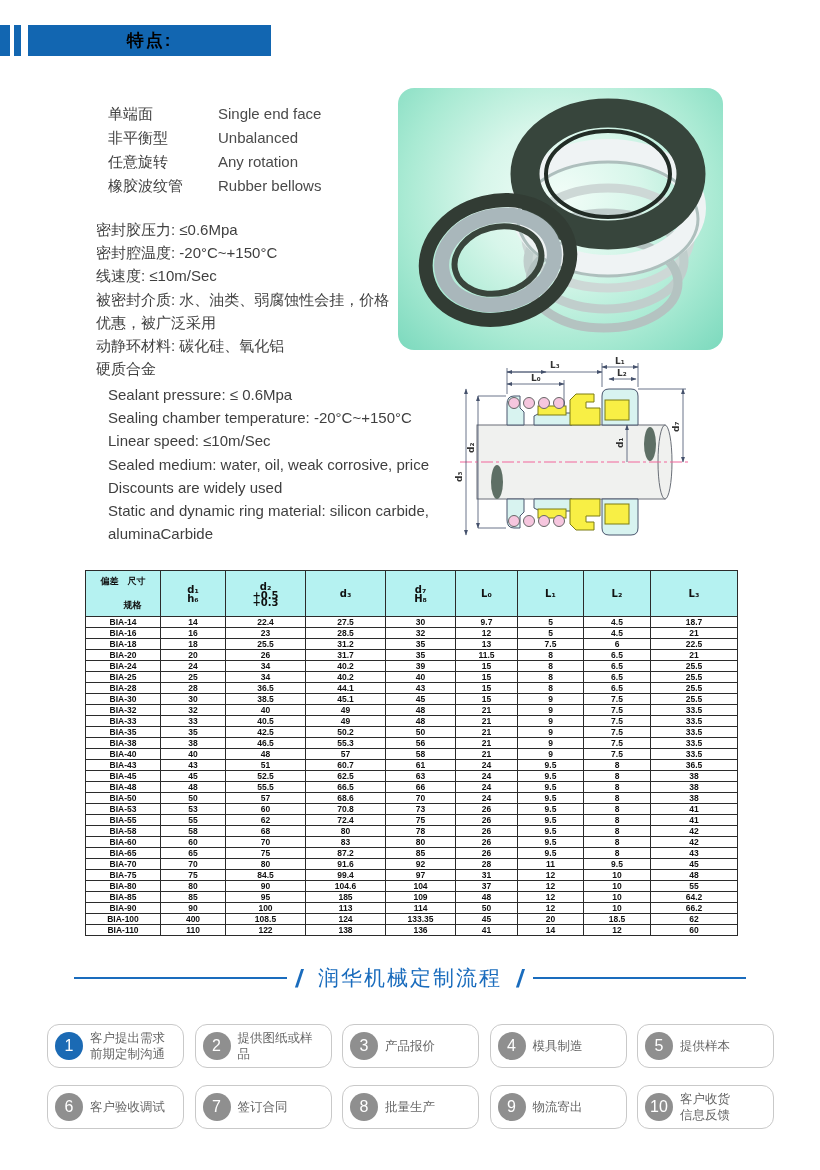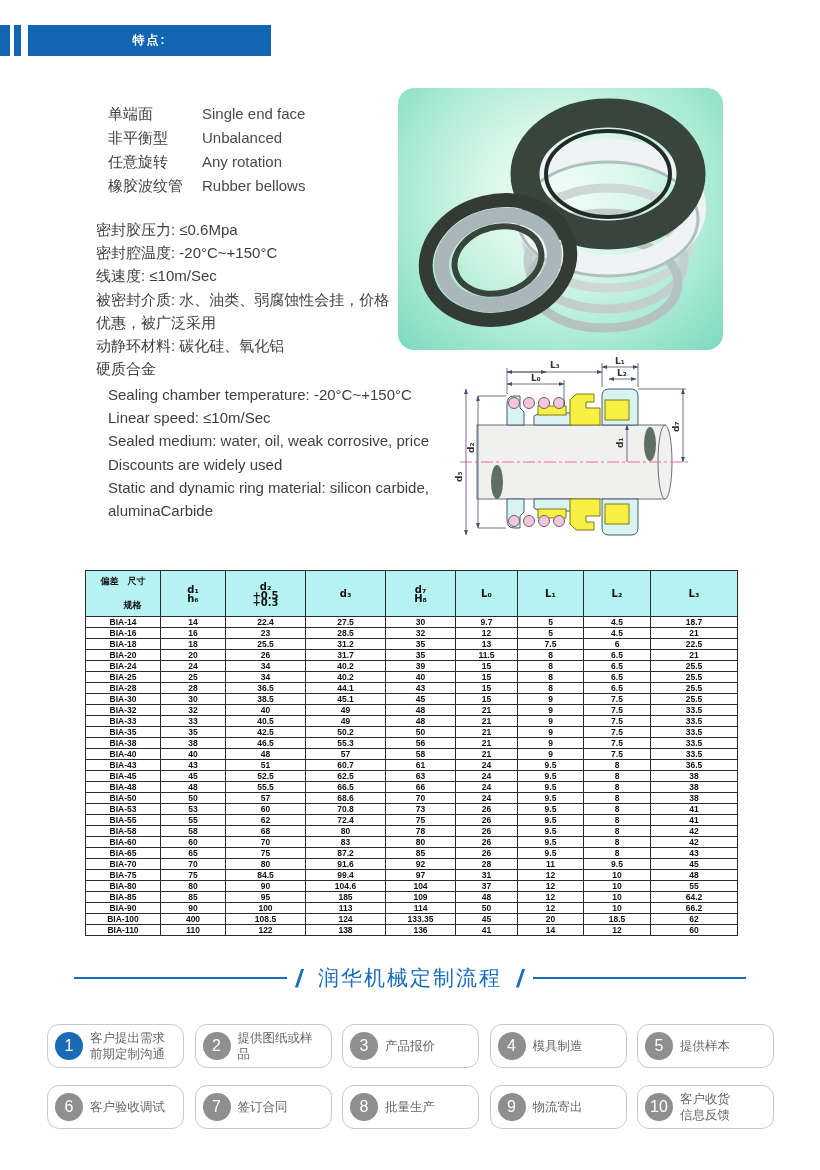--- a/index.html
+++ b/index.html
@@ -3,26 +3,26 @@
 <meta charset="utf-8">
 <style>
   * { box-sizing: border-box; }
   body { margin: 0; background: #ffffff; font-family: "Liberation Sans", sans-serif; }
   .page { position: relative; width: 820px; height: 1170px; background: #fff; overflow: hidden; margin: 0 auto; }
 
   
   .edge-bar-a { position: absolute; left: 0; top: 25px; width: 10px; height: 31px; background: #1266b1; }
   .edge-bar-b { position: absolute; left: 14px; top: 25px; width: 7px; height: 31px; background: #1266b1; }
   .header-bar { position: absolute; left: 28px; top: 25px; width: 243px; height: 31px; background: #1266b1;
-                color: #ffffff; font-size: 12px; font-weight: bold; letter-spacing: 2px;
+                color: #000000; font-size: 17px; font-weight: bold; letter-spacing: 2px;
                 display: flex; align-items: center; justify-content: center; }
 
   
   .features { position: absolute; left: 108px; top: 102px; width: 300px; }
-  .feature-row { display: flex; line-height: 24px; }
+  .feature-row { display: flex; line-height: 24px; gap: 16px; }
   .fzh { width: 94px; font-size: 15px; color: #3f3f3f; }
   .fen { font-size: 15px; color: #4a4a4a; }
 
   
   .specs-zh { position: absolute; left: 96px; top: 218px; width: 335px; }
   .specs-en { position: absolute; left: 108px; top: 383px; width: 370px; }
   .spec-line { font-size: 15px; color: #3f3f3f; line-height: 23.2px; white-space: nowrap; }
 
   
   .photo { position: absolute; left: 398px; top: 88px; width: 325px; height: 262px; border-radius: 16px;
@@ -96,20 +96,21 @@
       <div class="spec-line">密封胶压力: ≤0.6Mpa</div>
       <div class="spec-line">密封腔温度: -20°C~+150°C</div>
       <div class="spec-line">线速度: ≤10m/Sec</div>
       <div class="spec-line">被密封介质: 水、油类、弱腐蚀性会挂，价格</div>
       <div class="spec-line">优惠，被广泛采用</div>
       <div class="spec-line">动静环材料: 碳化硅、氧化铝</div>
       <div class="spec-line">硬质合金</div>
     </div>
 
   <div class="specs-en">
+      <div class="spec-line">Sealant pressure: ≤ 0.6Mpa</div>
       <div class="spec-line">Sealing chamber temperature: -20°C~+150°C</div>
       <div class="spec-line">Linear speed: ≤10m/Sec</div>
       <div class="spec-line">Sealed medium: water, oil, weak corrosive, price</div>
       <div class="spec-line">Discounts are widely used</div>
       <div class="spec-line">Static and dynamic ring material: silicon carbide,</div>
       <div class="spec-line">aluminaCarbide</div>
     </div>
 
   <div class="photo">
     <svg width="325" height="262" viewBox="0 0 325 262">

